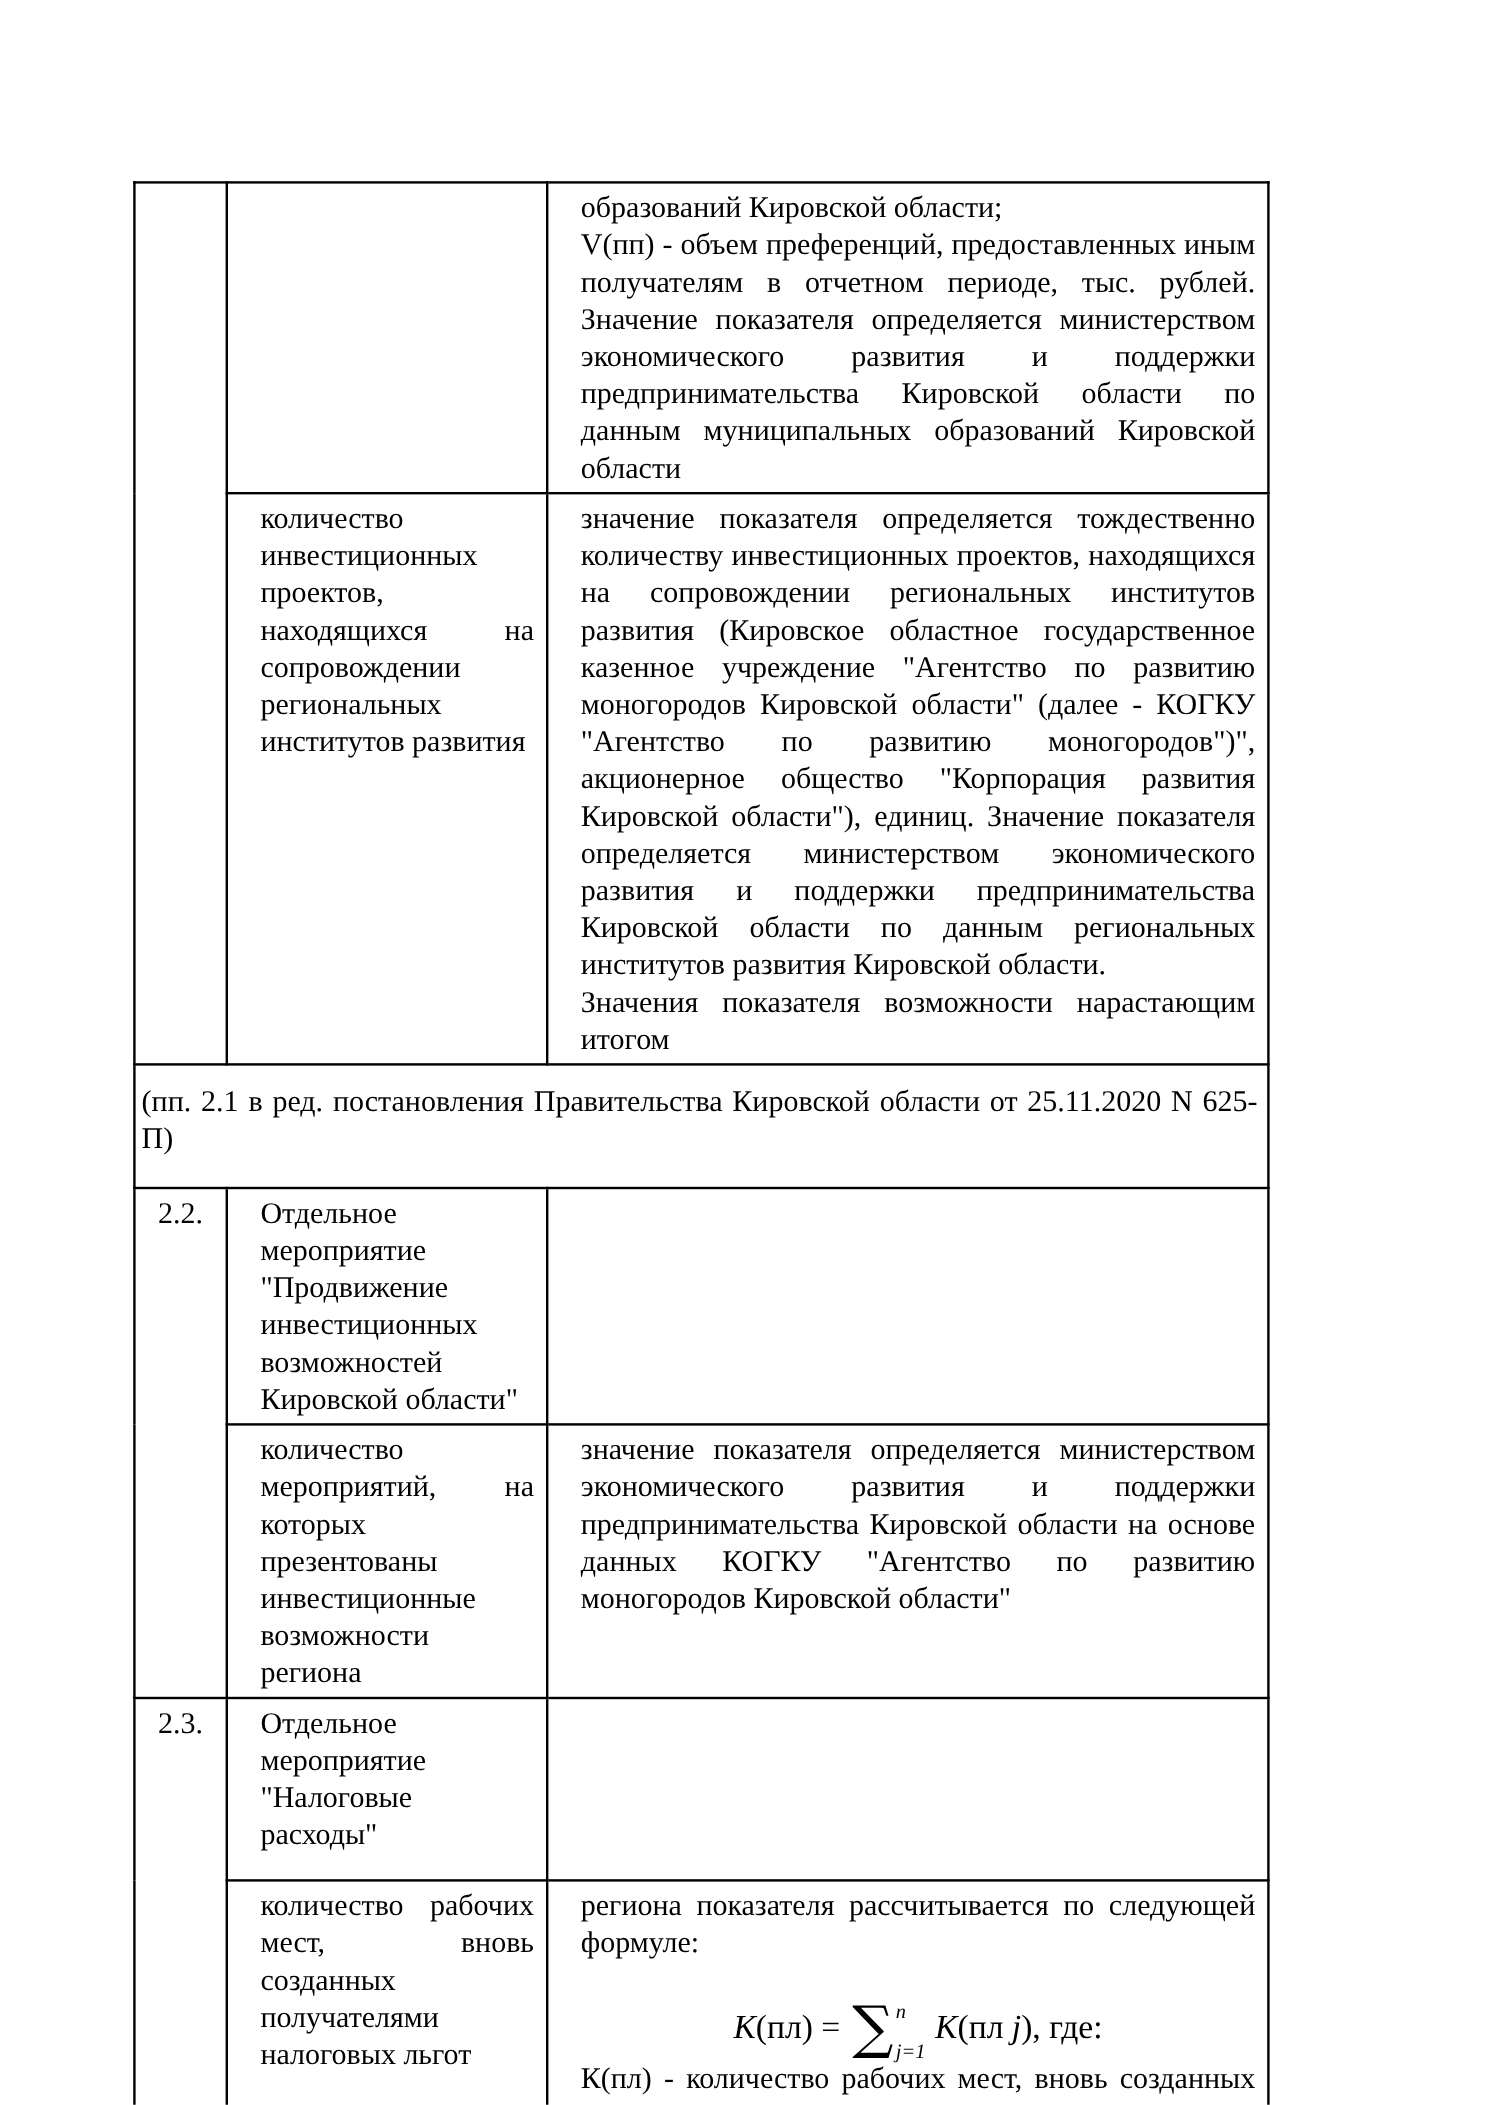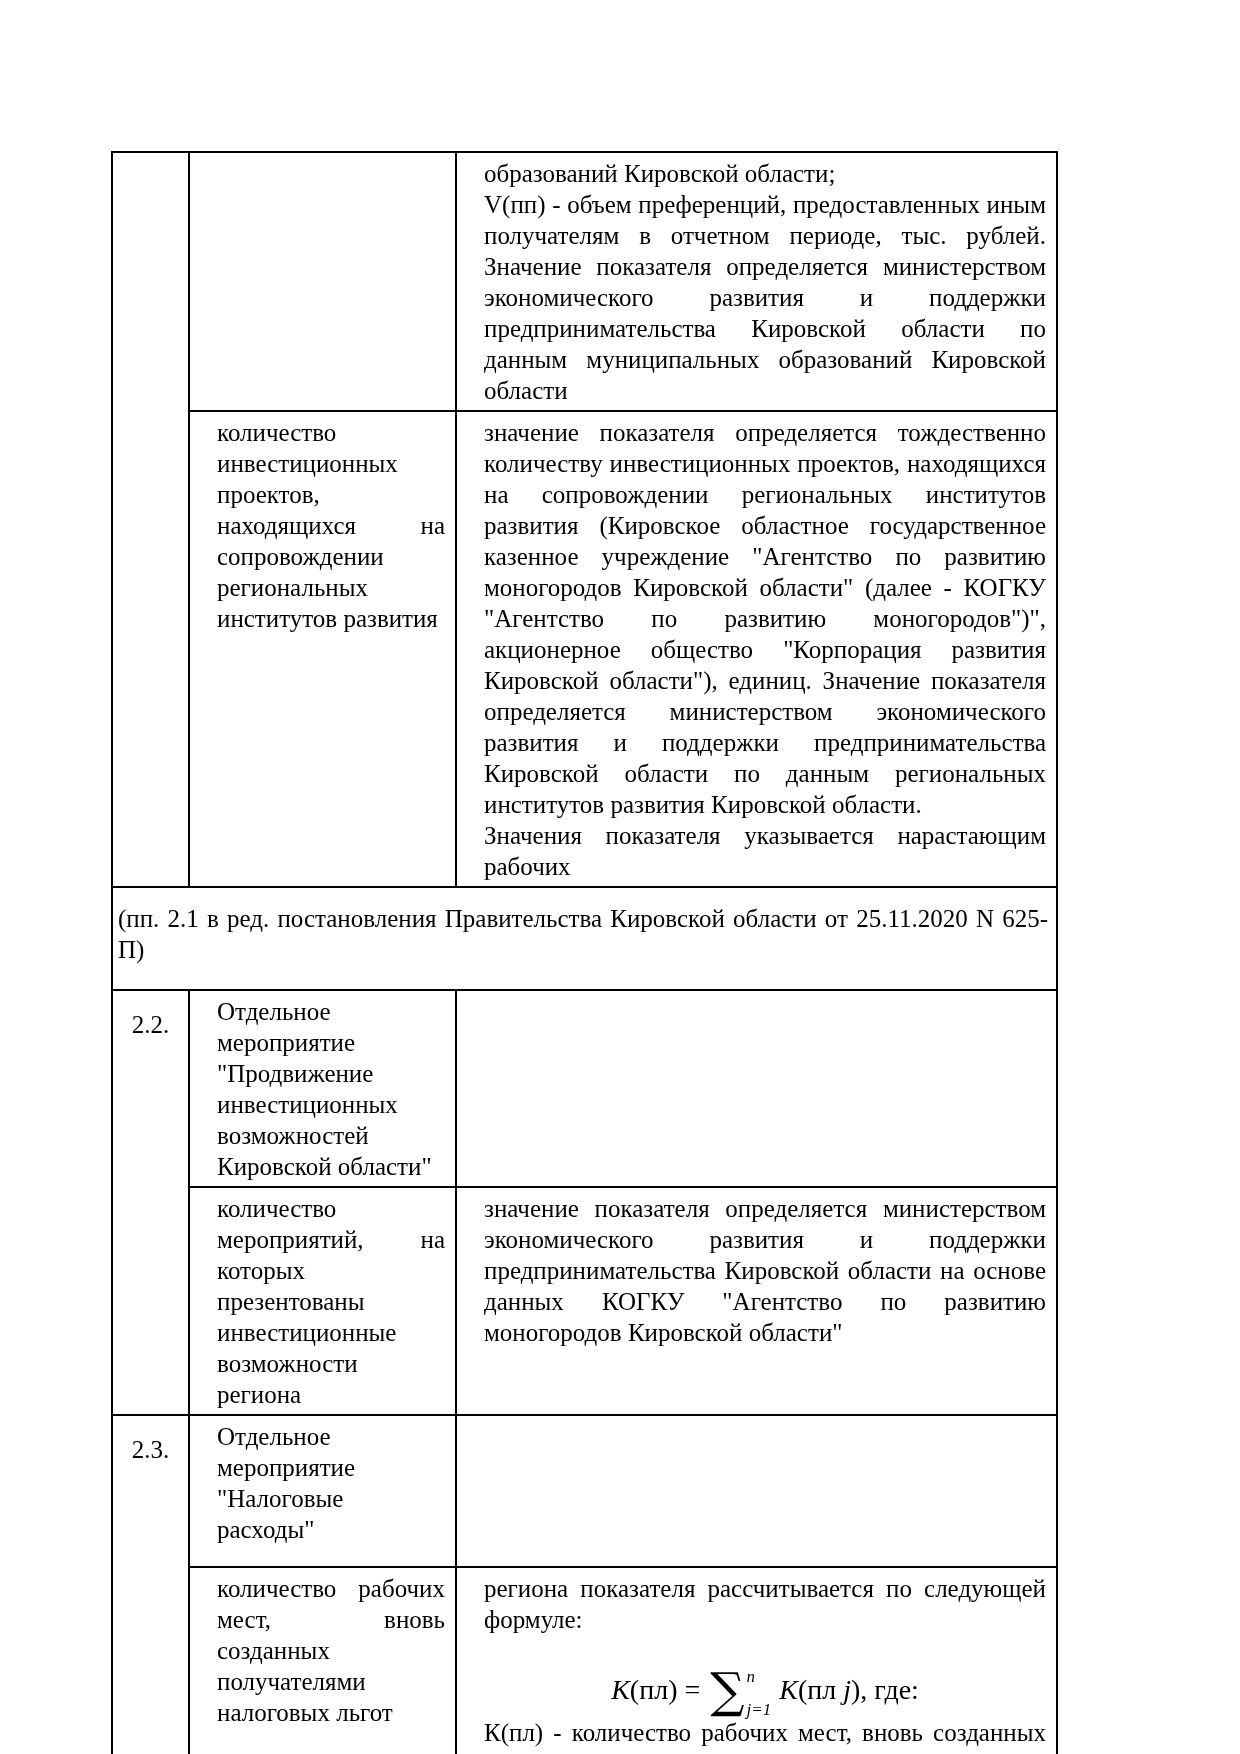--- a/index.html
+++ b/index.html
@@ -26,21 +26,21 @@
     line-height: 31px;
   }
   .doc-table td {
     border: 2px solid #000000;
     vertical-align: top;
     padding: 5px 10px 4px 27px;
     overflow: hidden;
   }
   td.num {
     text-align: center;
-    padding: 18px 2px 4px 2px;
+    padding: 5px 2px 4px 2px;
   }
   td.name, td.desc, td.note-cell {
     text-align: justify;
   }
   td.note-cell {
     padding: 15px 8px 6px 5px;
   }
   .doc-table p {
     margin: 0;
     text-align: justify;
@@ -104,21 +104,21 @@
         <p>образований Кировской области;</p>
         <p>V(пп) - объем преференций, предоставленных иным получателям в отчетном периоде, тыс. рублей. Значение показателя определяется министерством экономического развития и поддержки предпринимательства Кировской области по данным муниципальных образований Кировской области</p>
       </td>
     </tr>
     <tr class="rB">
       <td class="name">
         <p>количество инвестиционных проектов, находящихся на сопровождении региональных институтов развития</p>
       </td>
       <td class="desc">
         <p>значение показателя определяется тождественно количеству инвестиционных проектов, находящихся на сопровождении региональных институтов развития (Кировское областное государственное казенное учреждение "Агентство по развитию моногородов Кировской области" (далее - КОГКУ "Агентство по развитию моногородов")", акционерное общество "Корпорация развития Кировской области"), единиц. Значение показателя определяется министерством экономического развития и поддержки предпринимательства Кировской области по данным региональных институтов развития Кировской области.</p>
-        <p>Значения показателя указывается нарастающим рабочих</p>
+        <p>Значения показателя возможности нарастающим итогом</p>
       </td>
     </tr>
     <tr class="rN">
       <td class="note-cell" colspan="3">
         <p>(пп. 2.1 в ред. постановления Правительства Кировской области от 25.11.2020 N 625-П)</p>
       </td>
     </tr>
     <tr class="r22">
       <td class="num" rowspan="2"><span>2.2.</span></td>
       <td class="name">

